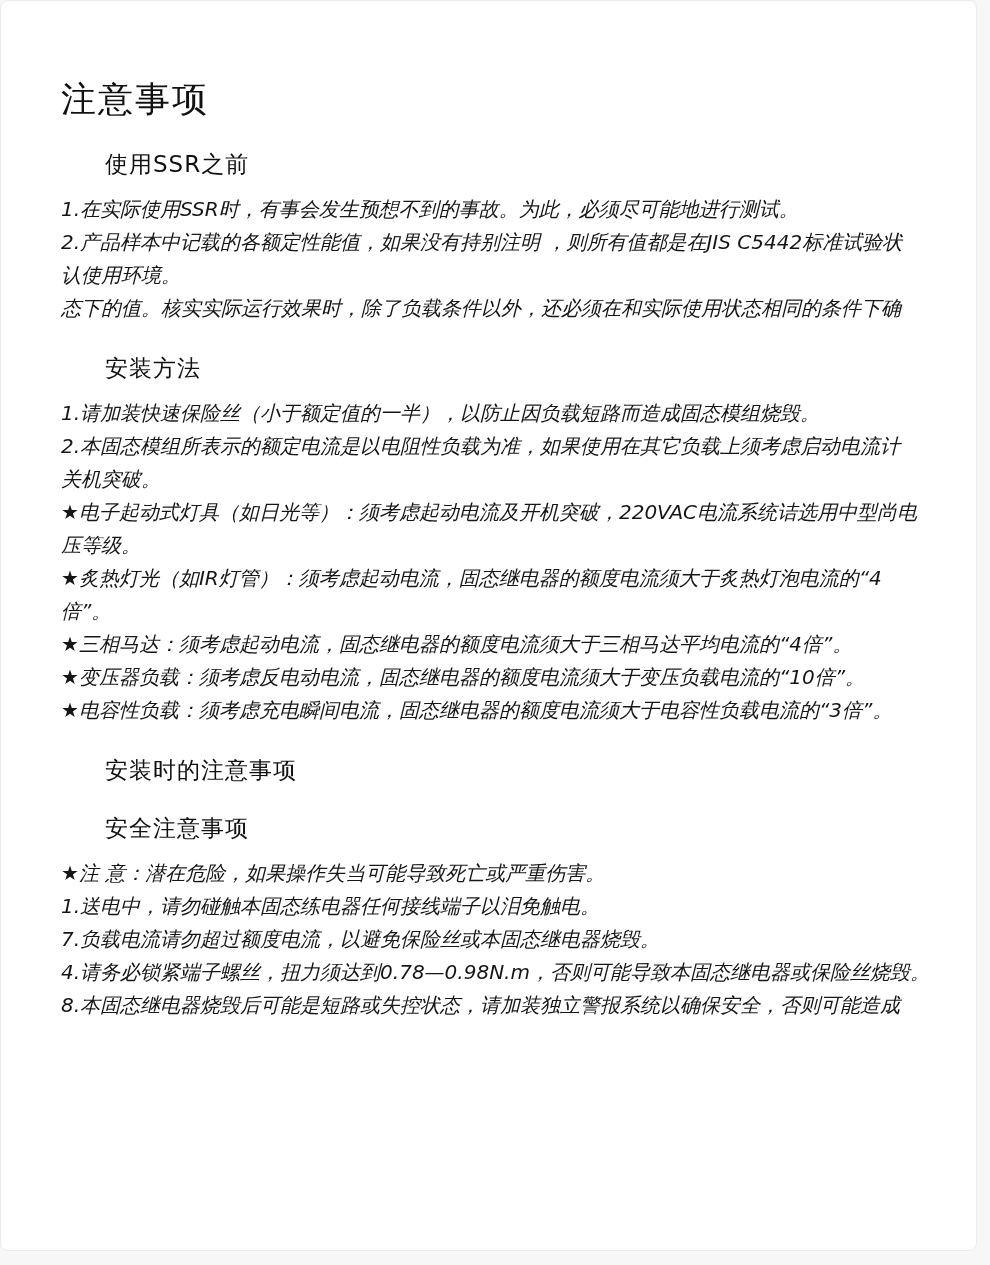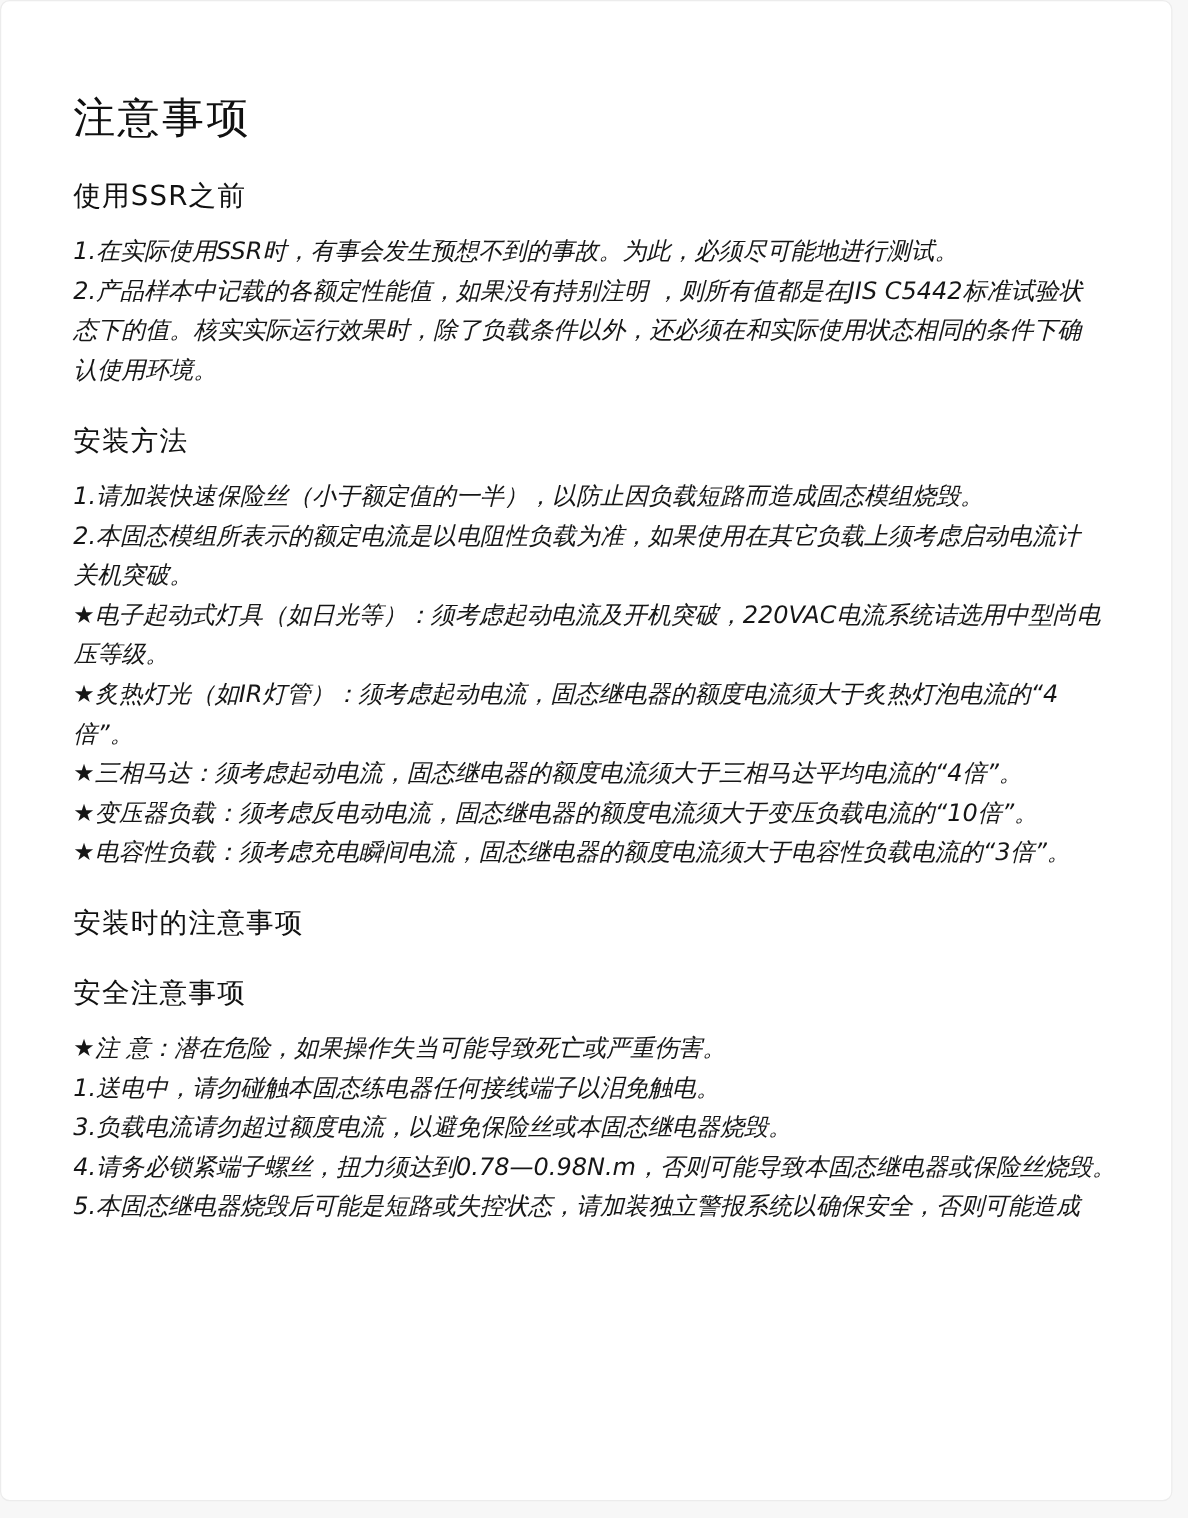--- a/index.html
+++ b/index.html
@@ -39,20 +39,21 @@
   }
   .section { margin-top: 28px; }
   .section:first-of-type { margin-top: 0; }
   .section-heading {
     font-size: 23px;
     line-height: 30px;
     font-weight: 500;
     letter-spacing: 1px;
     margin-bottom: 14px;
     color: #111111;
+    margin-left: 44px;
   }
   .section-lines .text-line {
     font-size: 20px;
     line-height: 33px;
     white-space: pre-wrap;
     color: #161616;
     font-style: italic;
   }
 </style>
 </head>
@@ -62,22 +63,22 @@
   <div class="card">
     <div class="content">
 
       <h1 class="doc-title">注意事项</h1>
 
       <div class="section">
         <h2 class="section-heading">使用SSR之前</h2>
         <div class="section-lines">
           <div class="text-line">1.在实际使用SSR时，有事会发生预想不到的事故。为此，必须尽可能地进行测试。</div>
           <div class="text-line">2.产品样本中记载的各额定性能值，如果没有持别注明 ，则所有值都是在JIS C5442标准试验状</div>
+          <div class="text-line">认使用环境。</div>
           <div class="text-line">态下的值。核实实际运行效果时，除了负载条件以外，还必须在和实际使用状态相同的条件下确</div>
-          <div class="text-line">认使用环境。</div>
         </div>
       </div>
 
       <div class="section">
         <h2 class="section-heading">安装方法</h2>
         <div class="section-lines">
           <div class="text-line">1.请加装快速保险丝（小于额定值的一半），以防止因负载短路而造成固态模组烧毁。</div>
           <div class="text-line">2.本固态模组所表示的额定电流是以电阻性负载为准，如果使用在其它负载上须考虑启动电流计</div>
           <div class="text-line">关机突破。</div>
           <div class="text-line">★电子起动式灯具（如日光等）：须考虑起动电流及开机突破，220VAC电流系统诘选用中型尚电</div>
@@ -92,21 +93,21 @@
 
       <div class="section">
         <h2 class="section-heading">安装时的注意事项</h2>
       </div>
 
       <div class="section">
         <h2 class="section-heading">安全注意事项</h2>
         <div class="section-lines">
           <div class="text-line">★注 意：潜在危险，如果操作失当可能导致死亡或严重伤害。</div>
           <div class="text-line">1.送电中，请勿碰触本固态练电器任何接线端子以泪免触电。</div>
-          <div class="text-line">3.负载电流请勿超过额度电流，以避免保险丝或本固态继电器烧毁。</div>
+          <div class="text-line">7.负载电流请勿超过额度电流，以避免保险丝或本固态继电器烧毁。</div>
           <div class="text-line">4.请务必锁紧端子螺丝，扭力须达到0.78—0.98N.m，否则可能导致本固态继电器或保险丝烧毁。</div>
-          <div class="text-line">5.本固态继电器烧毁后可能是短路或失控状态，请加装独立警报系统以确保安全，否则可能造成</div>
+          <div class="text-line">8.本固态继电器烧毁后可能是短路或失控状态，请加装独立警报系统以确保安全，否则可能造成</div>
         </div>
       </div>
 
     </div>
   </div>
 </div>
 
 </body></html>

